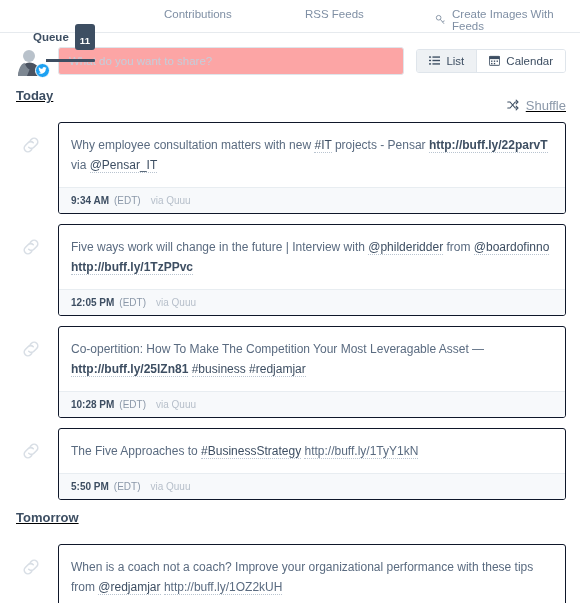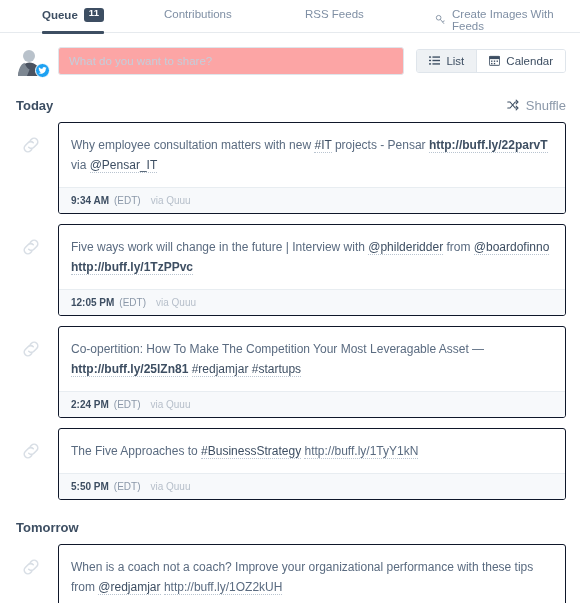--- a/index.html
+++ b/index.html
@@ -25,42 +25,42 @@
     position: absolute;
     top: 8px;
     display: flex;
     align-items: center;
     gap: 6px;
     font-size: 11.5px;
     color: #7f8fa4;
     cursor: pointer;
     padding-bottom: 12px;
   }
-  .tab.tab-queue        { left: 42px; }
+  .tab.tab-queue        { left: 33px; margin-top: 16px; }
   .tab.tab-contributions{ left: 164px; }
   .tab.tab-rss          { left: 305px; }
   .tab.tab-pablo        { left: 434px; }
 
   .tab.active { color: #3d4e62; font-weight: bold; }
   .tab.active .tab-underline {
     position: absolute;
     left: 0; right: 0;
     bottom: 0;
     height: 3px;
     background: #3d4e62;
     border-radius: 1px;
   }
   .badge {
     display: inline-block;
     background: #3d4e62;
     color: #ffffff;
     font-size: 9.5px;
     font-weight: bold;
     line-height: 1;
-    padding: 0 5px 4px 5px;
+    padding: 12px 5px 4px 5px;
     border-radius: 3px;
     letter-spacing: .3px;
   }
   .pablo-icon { display: inline-flex; align-items: center; color: #8b98a9; }
 
   
   .composer {
     height: 55px;
     display: flex;
     align-items: center;
@@ -122,24 +122,24 @@
     cursor: pointer;
     border: none;
     font-family: "Liberation Sans", sans-serif;
   }
   .viewbtn.selected { background: #eef1f4; }
   .viewbtn + .viewbtn { border-left: 1px solid #dfe5eb; }
 
   
   .section-head {
     display: flex;
-    align-items: center;
     justify-content: space-between;
     padding: 0 14px 0 16px;
     height: 34px;
+    text-decoration: underline;
   }
   .section-title {
     font-size: 13px;
     font-weight: bold;
     color: #3d4e62;
   }
   .shuffle {
     display: flex;
     align-items: center;
     gap: 7px;
@@ -341,23 +341,23 @@
   </div>
 
   <div class="post">
     <div class="link-icon">
       <svg width="22" height="22" viewBox="0 0 24 24" fill="none" stroke="currentColor" stroke-width="1.7" stroke-linecap="round">
         <path d="M9.5 14.5a4 4 0 0 0 5.7 0l3-3a4 4 0 0 0-5.7-5.7l-1.3 1.3"></path>
         <path d="M14.5 9.5a4 4 0 0 0-5.7 0l-3 3a4 4 0 0 0 5.7 5.7l1.3-1.3"></path>
       </svg>
     </div>
     <div class="card">
-      <div class="card-body">Co-opertition: How To Make The Competition Your Most Leveragable Asset — <span class="url">http://buff.ly/25lZn81</span> <span class="ent">#redjamjar #startups</span></div>
+      <div class="card-body">Co-opertition: How To Make The Competition Your Most Leveragable Asset — <span class="url">http://buff.ly/25lZn81</span> <span class="ent">#business #redjamjar</span></div>
       <div class="card-foot">
-        <span class="foot-time">2:24 PM</span>
+        <span class="foot-time">10:28 PM</span>
         <span class="foot-tz">(EDT)</span>
         <span class="foot-via">via Quuu</span>
       </div>
     </div>
   </div>
 
   <div class="post">
     <div class="link-icon">
       <svg width="22" height="22" viewBox="0 0 24 24" fill="none" stroke="currentColor" stroke-width="1.7" stroke-linecap="round">
         <path d="M9.5 14.5a4 4 0 0 0 5.7 0l3-3a4 4 0 0 0-5.7-5.7l-1.3 1.3"></path>

